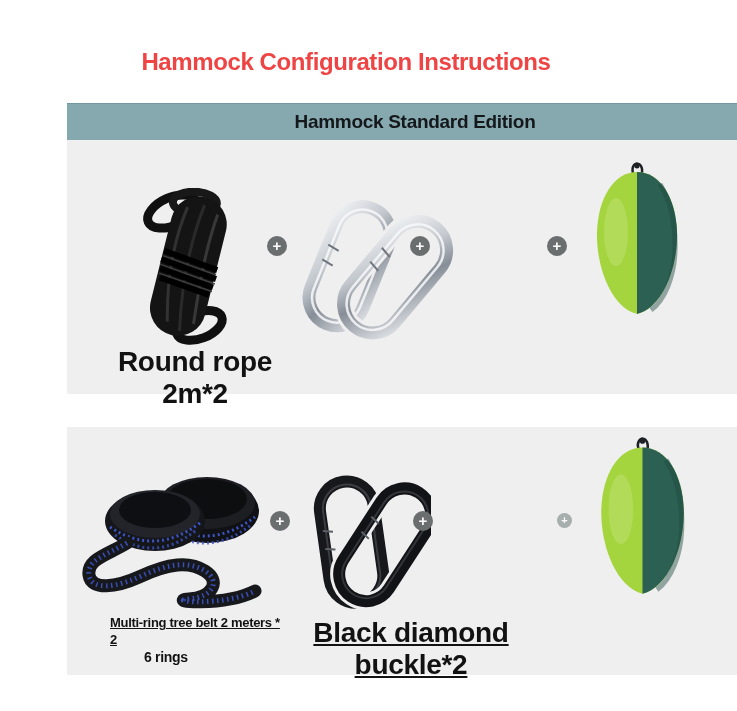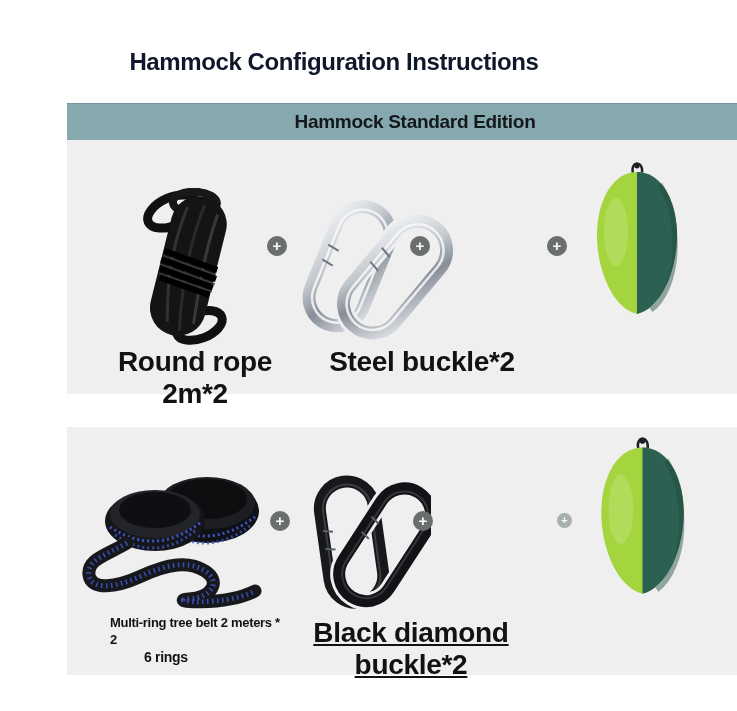--- a/index.html
+++ b/index.html
@@ -1,19 +1,19 @@
 <!DOCTYPE html>
 <html><head>
 <meta charset="utf-8">
 <style>
   html,body{margin:0;padding:0;background:#ffffff;}
   .page{position:relative;width:737px;height:711px;overflow:hidden;
         font-family:"Liberation Sans","DejaVu Sans",sans-serif;background:#ffffff;}
-  .title{position:absolute;top:48px;left:4px;width:660px;margin:0;text-align:center;
-         font-size:24px;font-weight:800;letter-spacing:-0.4px;color:#0f172a;}
+  .title{position:absolute;top:48px;left:16px;width:660px;margin:0;text-align:center;
+         font-size:24px;font-weight:800;letter-spacing:-0.4px;color:#ef4444;}
   .panel{position:absolute;left:27px;width:696px;padding-left:40px;}
   .panel-header{height:36px;background:#86a9b0;border-top:1px solid #74989f;
                 display:flex;align-items:center;justify-content:center;
                 font-size:19px;font-weight:800;letter-spacing:-0.3px;color:#15181a;}
   .panel-header.shift span{transform:translateX(38px);display:inline-block;}
   .panel-body{position:relative;background:#f0eff0;}
   .product{position:absolute;}
   .plus{position:absolute;width:20px;height:20px;border-radius:50%;background:#6b6e6e;
         color:#fdfdfd;font-size:15px;font-weight:700;line-height:19px;text-align:center;}
   .plus.small{width:15px;height:15px;background:#9aa3a3;font-size:11px;line-height:14px;opacity:0.85;}
@@ -90,21 +90,20 @@
           <path d="M46,13 C44,6 49,2 51,4 M55,13 C56,5 51,3 50,4" stroke="#1e2124" stroke-width="2.5" fill="none"></path>
           <circle cx="50" cy="6" r="2.5" fill="#1e2124"></circle>
           <path d="M50,12 C27,12 11,38 10,72 C9,108 25,148 50,154 C75,148 91,108 90,72 C89,38 73,12 50,12 Z" fill="#a5d53e"></path>
           <path d="M50,12 C27,12 11,38 10,72 C9,108 25,148 50,154 C75,148 91,108 90,72 C89,38 73,12 50,12 Z" fill="#2c6052" clip-path="url(#sackR1)"></path>
           <ellipse cx="29" cy="72" rx="12" ry="34" fill="#ffffff" opacity="0.14"></ellipse>
           <path d="M73,24 C84,42 89,66 88,92 C87,116 78,140 64,150" stroke="#1f4a3f" stroke-width="5" fill="none" opacity="0.45" clip-path="url(#sackR1)"></path>
         </svg>
       </div>
 
       <div class="item-label label-lg" style="left:28px;top:206px;">Round rope 2m*2</div>
-      <div class="item-label label-lg" style="left:255px;top:206px;">Steel buckle*2</div>
     </div>
   </section>
 
   <section class="panel" style="top:427px;">
     <div class="panel-body" style="height:248px;">
 
       <div class="product" style="left:10px;top:32px;">
         <svg width="200" height="160" viewBox="0 0 200 160">
 
           <ellipse cx="130" cy="52" rx="52" ry="32" fill="#101114"></ellipse>
@@ -154,21 +153,21 @@
             </defs>
           <path d="M46,13 C44,6 49,2 51,4 M55,13 C56,5 51,3 50,4" stroke="#1e2124" stroke-width="2.5" fill="none"></path>
           <circle cx="50" cy="6" r="2.5" fill="#1e2124"></circle>
           <path d="M50,12 C27,12 11,38 10,72 C9,108 25,148 50,154 C75,148 91,108 90,72 C89,38 73,12 50,12 Z" fill="#a5d53e"></path>
           <path d="M50,12 C27,12 11,38 10,72 C9,108 25,148 50,154 C75,148 91,108 90,72 C89,38 73,12 50,12 Z" fill="#2c6052" clip-path="url(#sackR2)"></path>
           <ellipse cx="29" cy="72" rx="12" ry="34" fill="#ffffff" opacity="0.14"></ellipse>
           <path d="M73,24 C84,42 89,66 88,92 C87,116 78,140 64,150" stroke="#1f4a3f" stroke-width="5" fill="none" opacity="0.45" clip-path="url(#sackR2)"></path>
         </svg>
       </div>
 
-      <div class="item-label label-sm" style="left:43px;top:188px;">
+      <div class="item-label label-sm" style="left:43px;top:188px;text-decoration:underline;">
         <div>Multi-ring tree belt 2 meters *</div>
         <div>2</div>
       </div>
       <div class="item-label label-sub" style="left:77px;top:222px;">6 rings</div>
       <div class="item-label label-lg" style="left:244px;top:190px;text-decoration:underline;">Black diamond buckle*2</div>
     </div>
   </section>
 
 </div>
 

